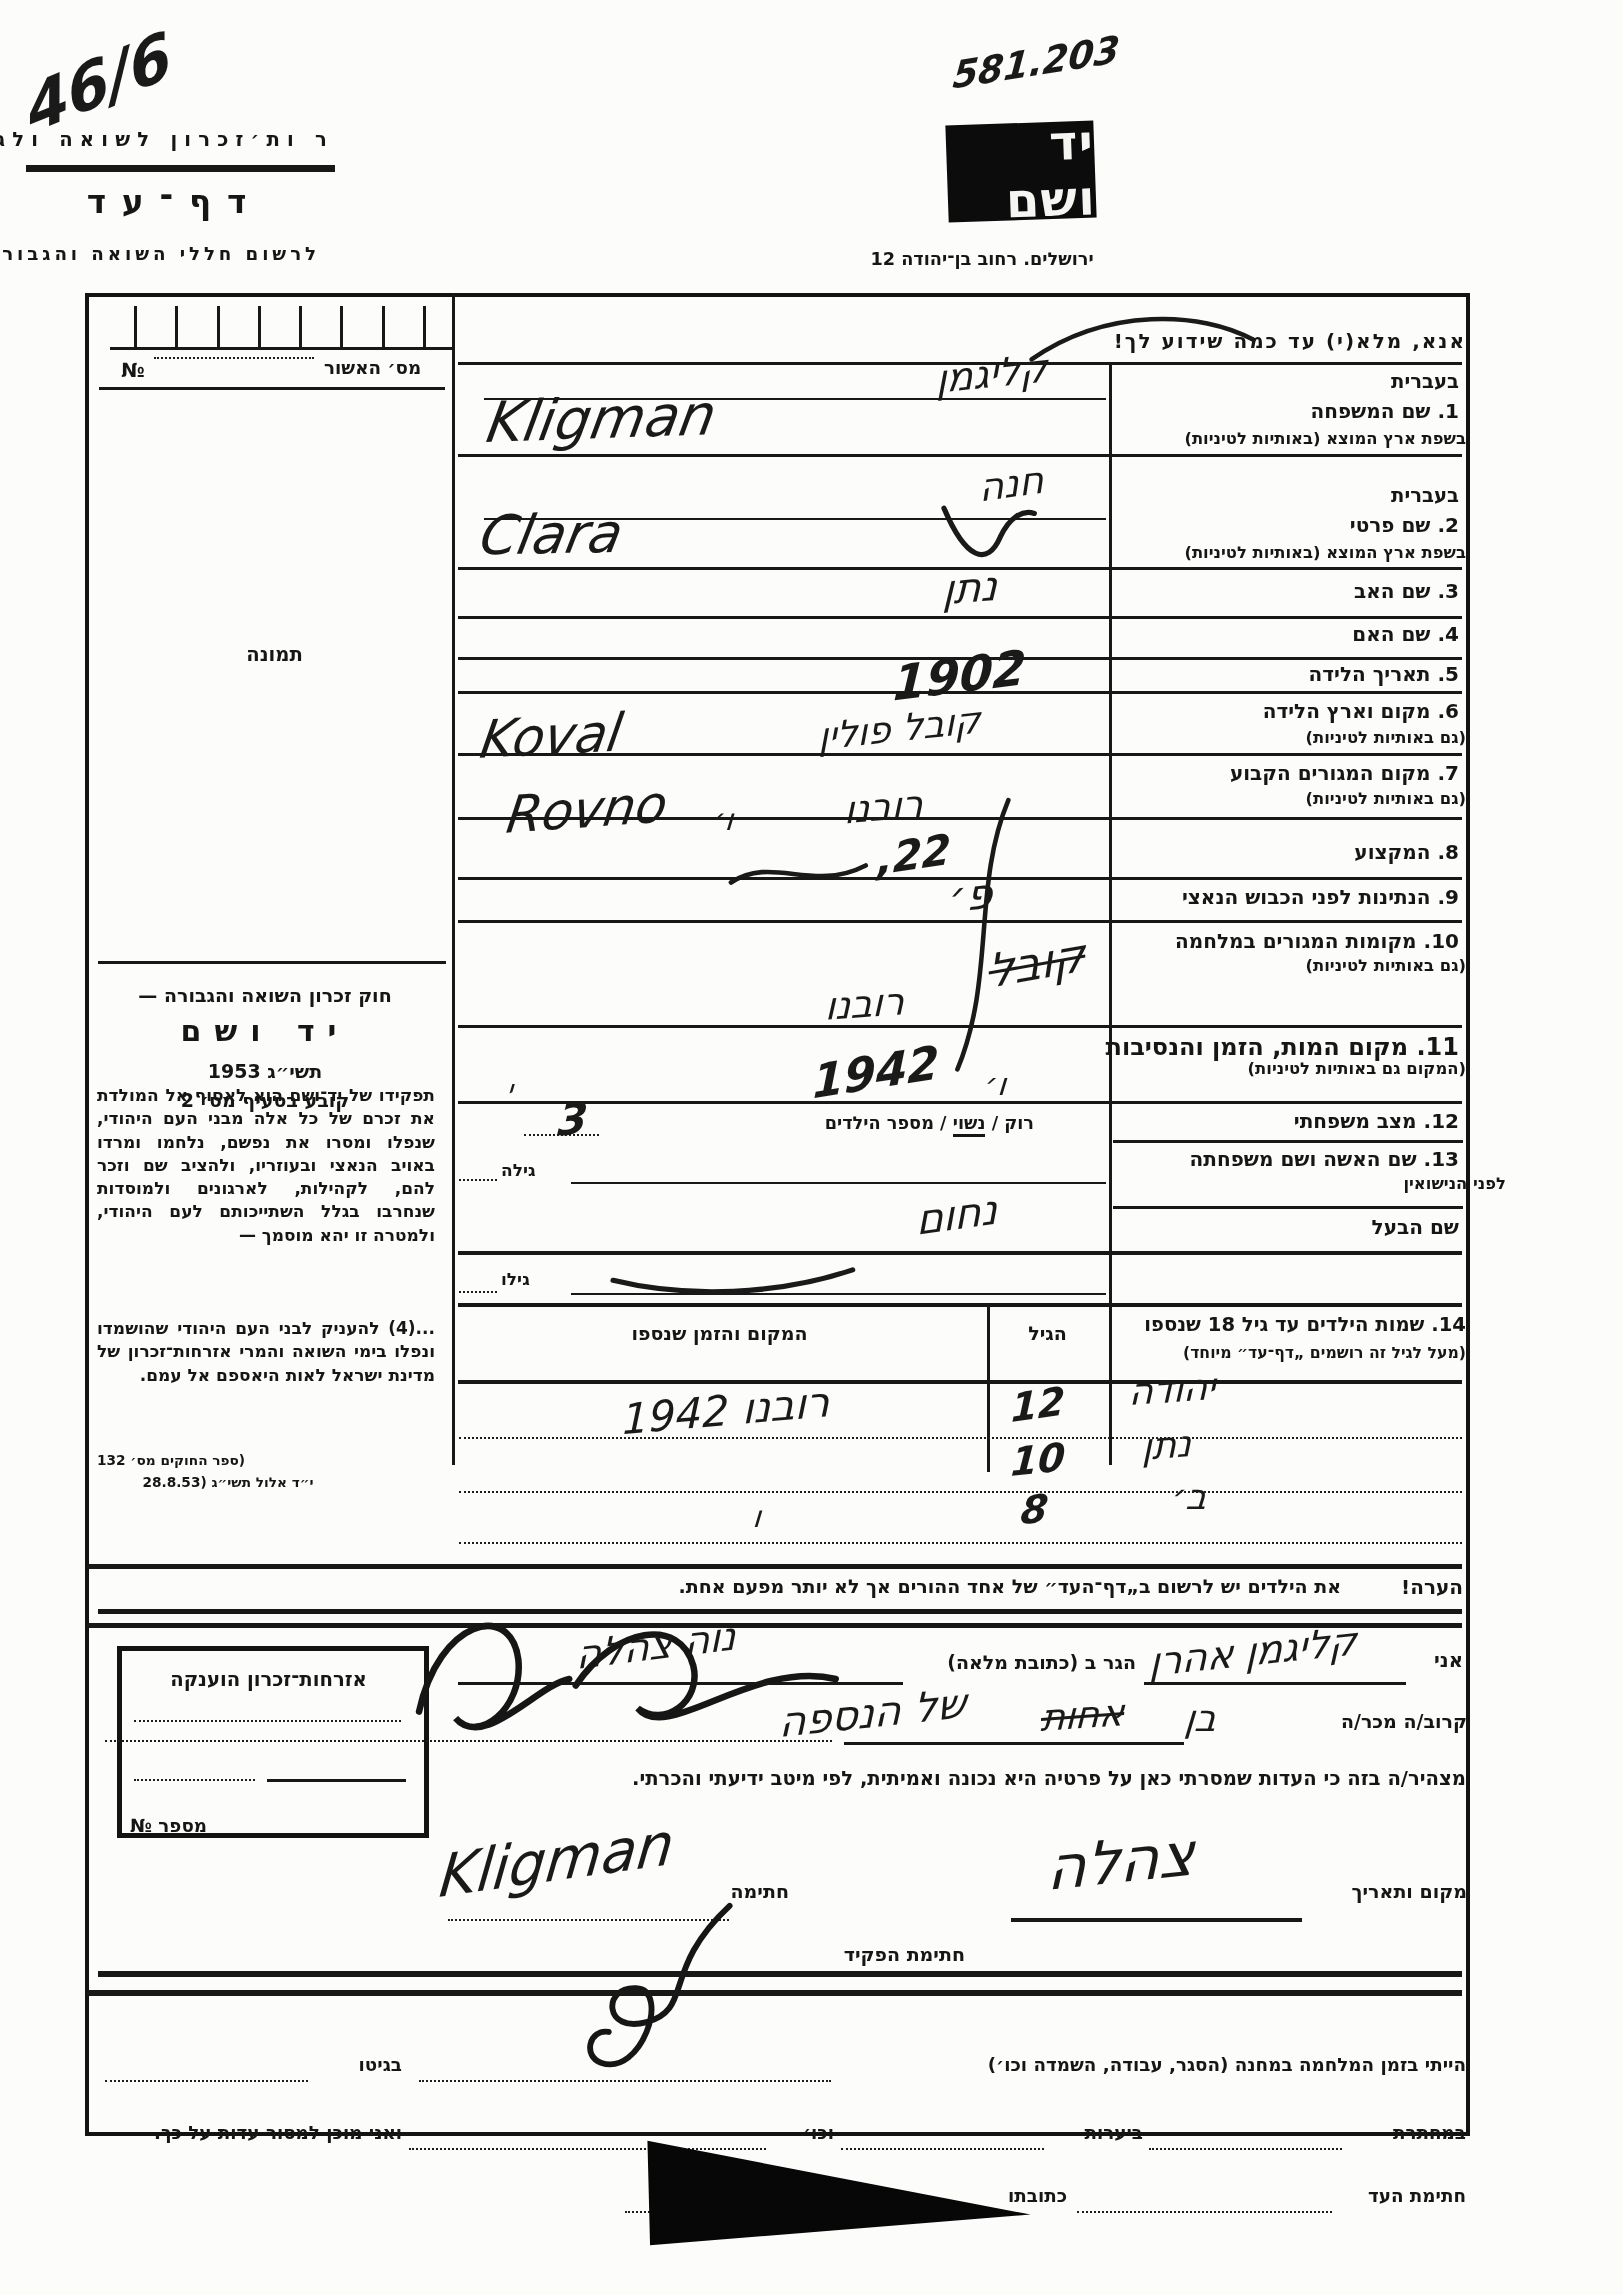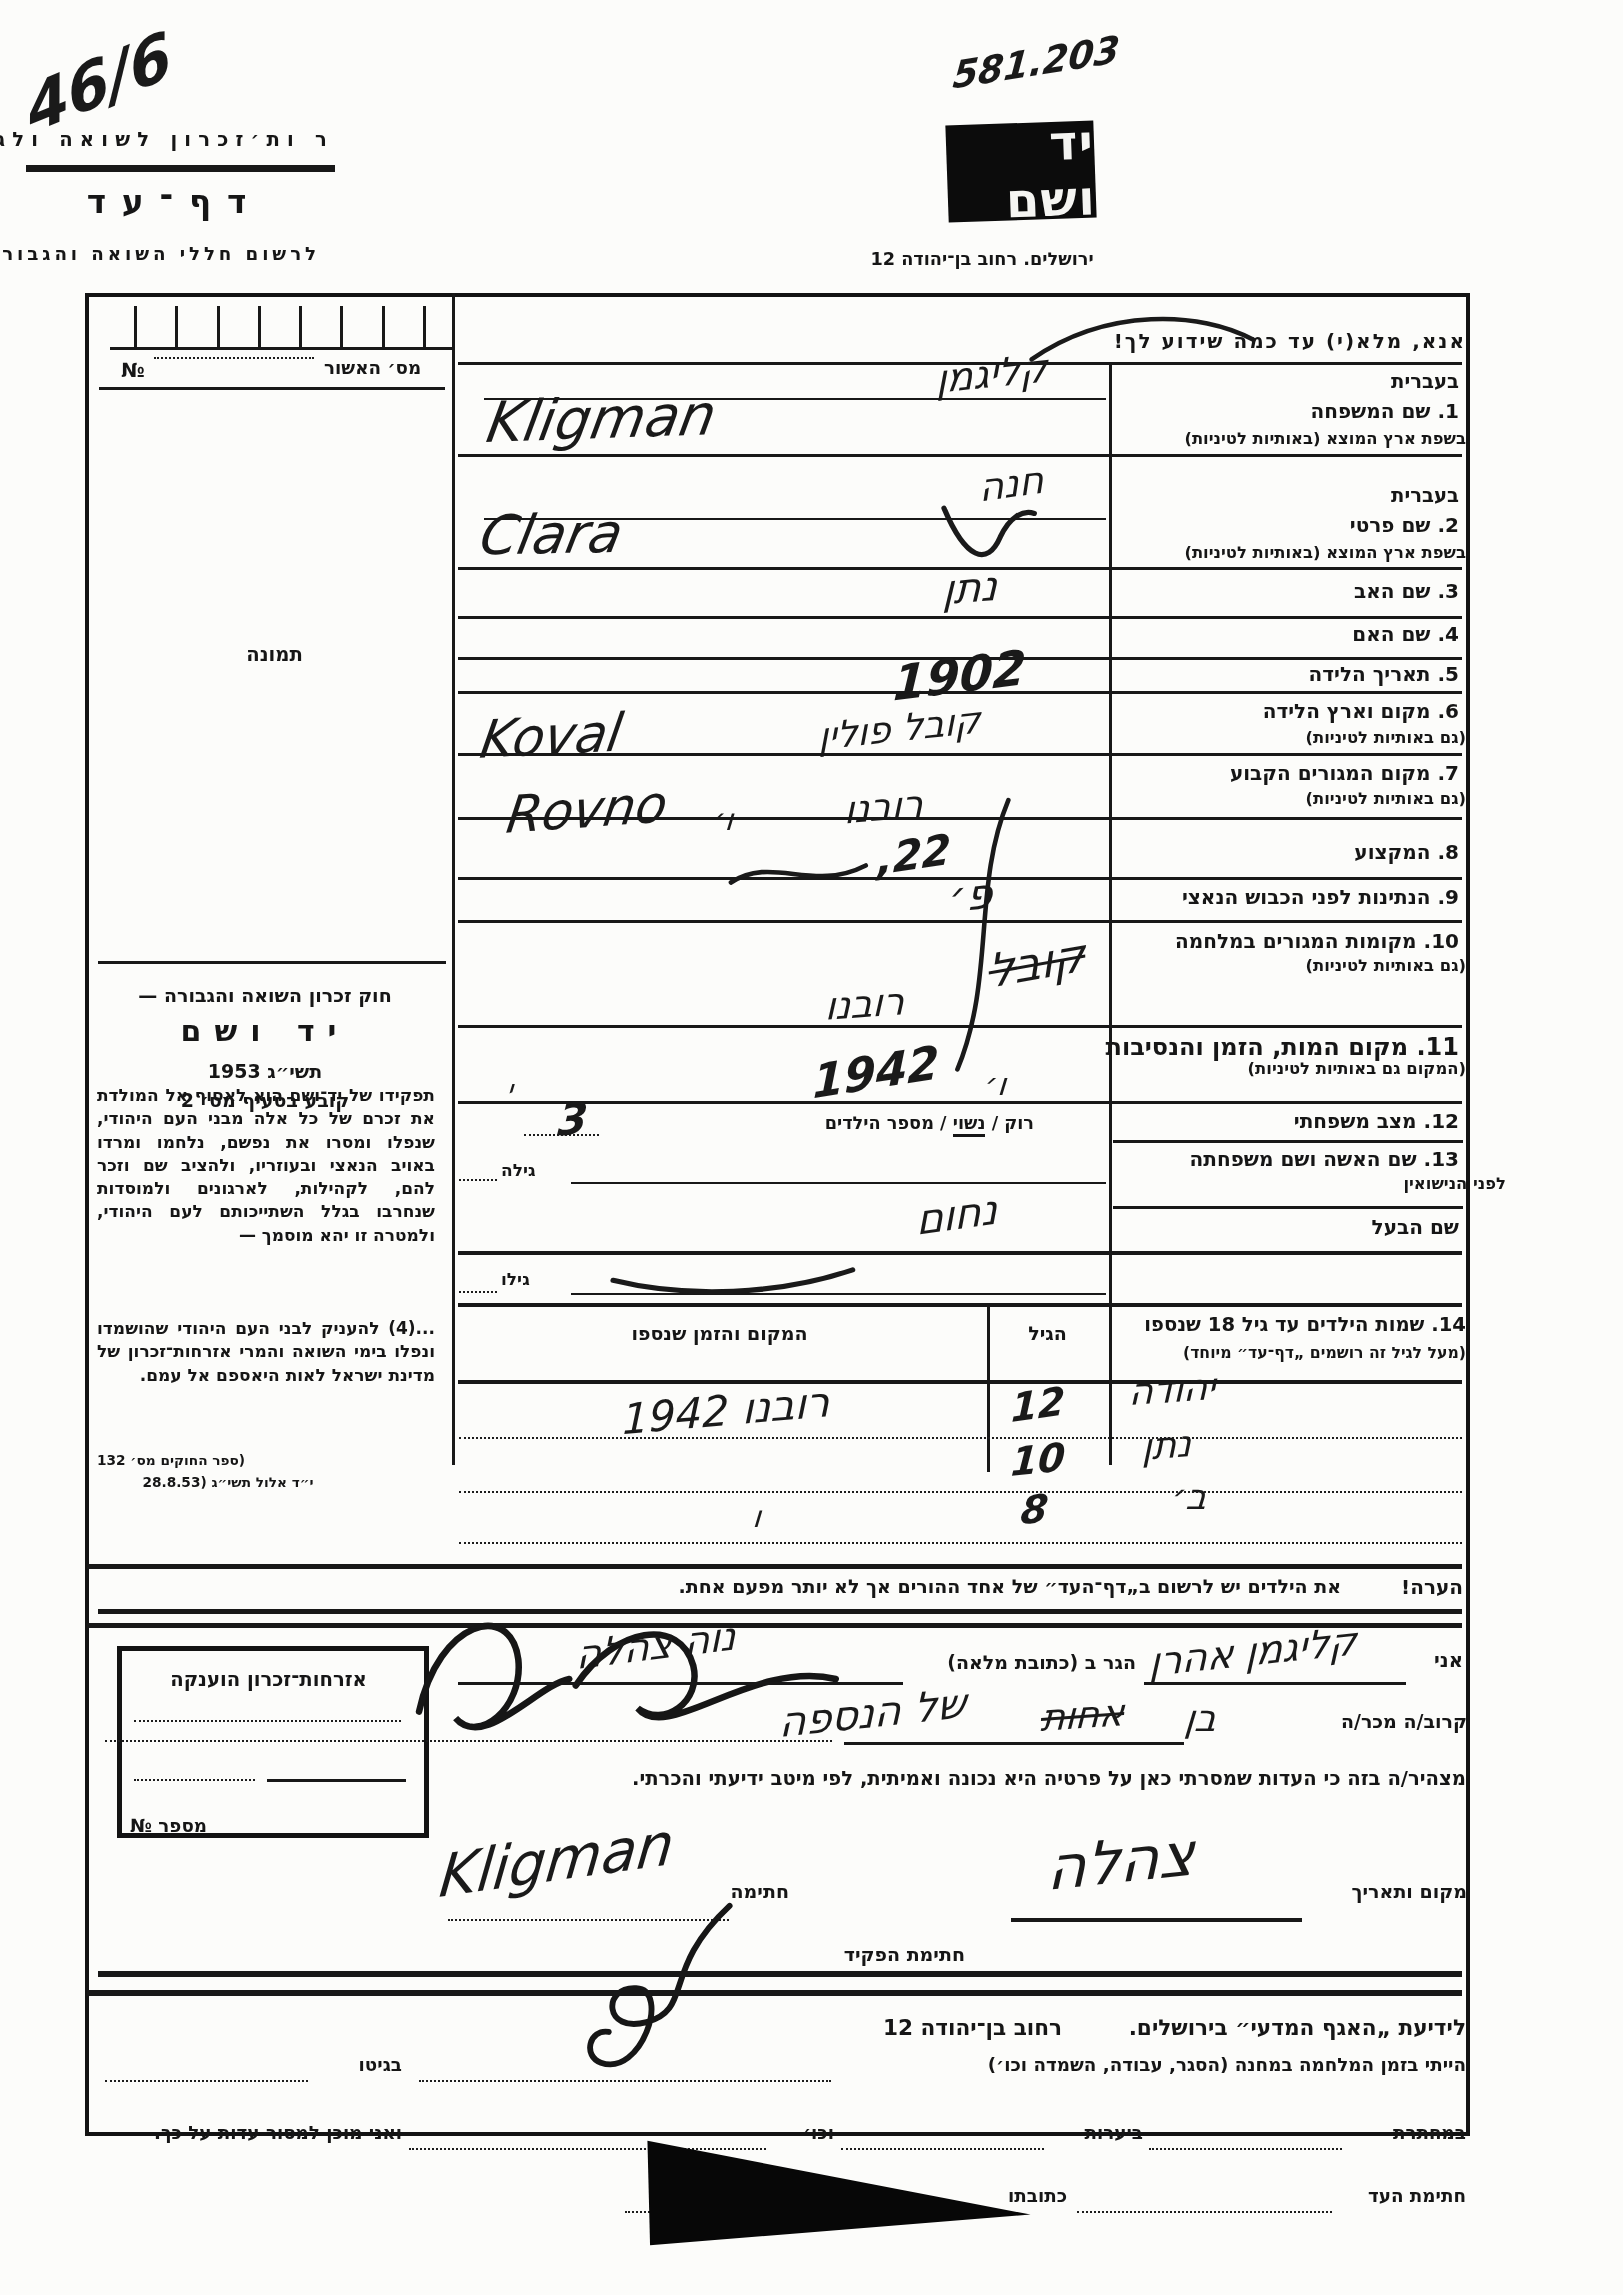--- a/index.html
+++ b/index.html
@@ -243,24 +243,20 @@
   <div class="dot" style="left:448px;top:1919px;width:281px;"></div>
 
   <div class="pr" style="left:749px;top:1943px;width:216px;font-size:19px;text-align:right;">חתימת הפקיד</div>
   <svg style="left:563px;top:1898px;" width="196" height="196" viewBox="0 0 300 300">
     <path d="M 255,12 C 150,110 200,170 128,190 C 62,208 60,135 112,138 C 165,140 120,275 58,252 C 30,242 40,200 70,205" fill="none" stroke="#161616" stroke-width="9" stroke-linecap="round"></path>
   </svg>
 
   <div class="ln" style="left:98px;top:1971px;width:1364px;height:5.9px;"></div>
   <div class="ln" style="left:87px;top:1990px;width:1375px;height:5.9px;"></div>
 
-  <div class="pr" style="left:491px;top:2015px;width:975px;font-size:21.6px;text-align:right;">
-    <span>לידיעת „האגף המדעי״ בירושלים.</span>
-    <span style="margin-right:59px;">רחוב בן־יהודה 12</span>
-  </div>
 
   <div class="pr" style="left:841px;top:2054px;width:625px;font-size:18.3px;text-align:right;">הייתי בזמן המלחמה במחנה (הסגר, עבודה, השמדה וכו׳)</div>
   <div class="dotf" style="left:419px;top:2080px;width:412px;"></div>
   <div class="pr" style="left:317px;top:2054px;width:85px;font-size:18.3px;text-align:right;">בגיטו</div>
   <div class="dotf" style="left:105px;top:2080px;width:203px;"></div>
 
   <div class="pr" style="left:1348px;top:2122px;width:118px;font-size:18.3px;text-align:right;">במחתרת</div>
   <div class="dotf" style="left:1149px;top:2148px;width:193px;"></div>
   <div class="pr" style="left:1051px;top:2122px;width:92px;font-size:18.3px;text-align:right;">ביערות</div>
   <div class="dotf" style="left:841px;top:2148px;width:203px;"></div>

